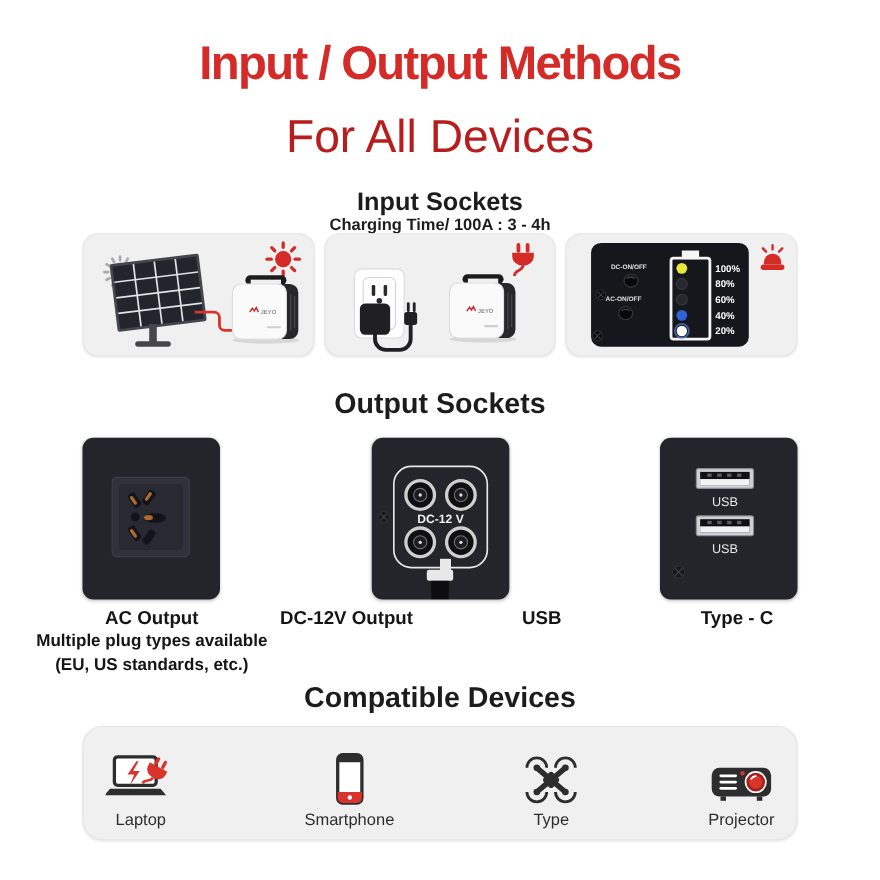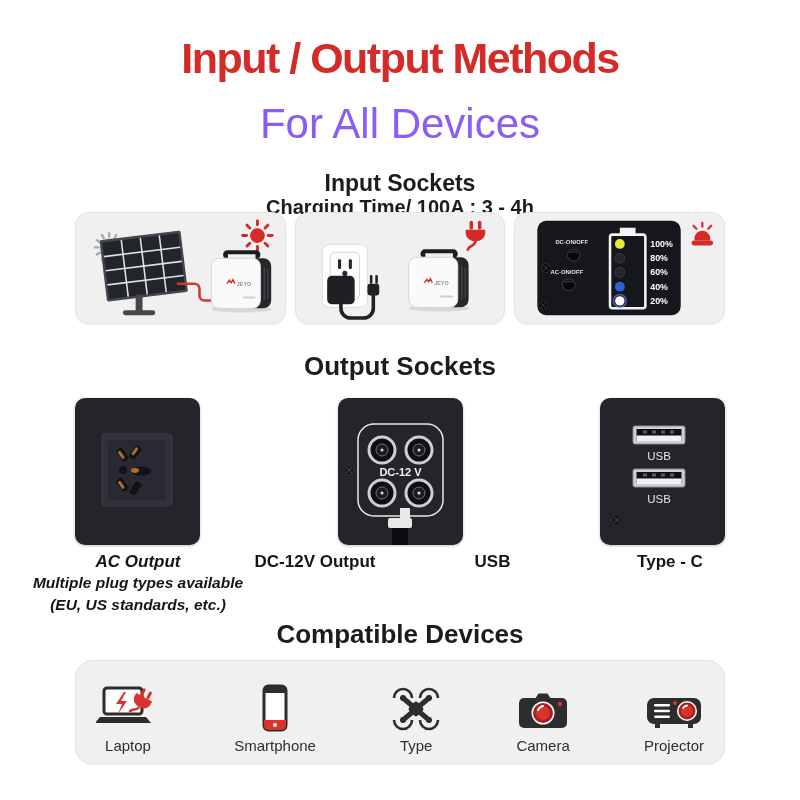--- a/index.html
+++ b/index.html
@@ -3,23 +3,23 @@
 <meta charset="utf-8">
 <style>
   html,body{margin:0;padding:0;}
   body{
     width:800px;height:800px;position:relative;background:#ffffff;
     font-family:"Liberation Sans", sans-serif;overflow:hidden;color:#1c1c1c;
   }
   .abs{position:absolute;}
   .center-text{width:100%;text-align:center;}
   .main-title{top:34px;font-size:43px;font-weight:bold;color:#d42a28;letter-spacing:-1.5px;}
-  .subtitle{top:100px;font-size:42px;font-weight:400;color:#8b5cf6;}
+  .subtitle{top:100px;font-size:42px;font-weight:400;color:#b91c1c;}
   .h-input{top:170px;font-size:23px;font-weight:bold;}
-  .h-charging{top:196px;font-size:20px;font-weight:bold;}
+  .h-charging{top:196px;font-size:15px;font-weight:bold;}
   .h-output{top:351px;font-size:26px;font-weight:bold;}
   .h-devices{top:619px;font-size:26px;font-weight:bold;}
 
   .input-row{left:75px;top:212px;width:650px;height:112px;display:flex;gap:9px;}
   .input-card{flex:1;background:#f1f0f0;border:1px solid #e6e5e6;border-radius:14px;
     box-shadow:0 1px 2px rgba(0,0,0,0.07);overflow:hidden;position:relative;}
   .input-card svg{display:block;width:100%;height:100%;}
 
   .output-row{left:75px;top:398px;width:650px;height:147px;display:flex;justify-content:space-between;}
   .output-panel{width:125px;height:147px;background:#24252b;border-radius:10px;overflow:hidden;
@@ -297,21 +297,21 @@
       <g>
         <circle cx="17" cy="122" r="5.5" fill="#18181c" stroke="#303036"></circle>
         <line x1="13.5" y1="118.5" x2="20.5" y2="125.5" stroke="#44444c"></line>
         <line x1="20.5" y1="118.5" x2="13.5" y2="125.5" stroke="#44444c"></line>
       </g>
     </svg>
   </div>
 
 </div>
 
-<div class="abs caption-col" style="left:18px;width:240px;font-style:italic;">
+<div class="abs caption-col" style="left:18px;width:240px;">
   <div class="caption-main">AC Output</div>
   <div class="caption-note">Multiple plug types available</div>
   <div class="caption-note">(EU, US standards, etc.)</div>
 </div>
 <div class="abs caption-col caption-main" style="left:210px;width:210px;">DC-12V Output</div>
 <div class="abs caption-col caption-main" style="left:410px;width:165px;">USB</div>
 <div class="abs caption-col caption-main" style="left:585px;width:170px;">Type - C</div>
 
 <div class="abs center-text h-devices">Compatible Devices</div>
 
@@ -356,32 +356,20 @@
       <g fill="#2d2d2d">
         <circle cx="13" cy="12" r="3"></circle>
           <circle cx="39" cy="12" r="3"></circle>
         <circle cx="13" cy="34" r="3"></circle>
           <circle cx="39" cy="34" r="3"></circle>
       </g>
     </svg>
     <div class="device-label">Type</div>
   </div>
 
-  <div class="device">
-    <svg width="52" height="42" viewBox="0 0 52 42">
-      <path d="M18 9 l3.5 -5.5 h9 l3.5 5.5 z" fill="#2d2d2d"></path>
-      <rect x="2" y="8" width="48" height="30" rx="5" fill="#2d2d2d"></rect>
-      <circle cx="26" cy="23" r="11.5" fill="#ffffff"></circle>
-      <circle cx="26" cy="23" r="10" fill="#a81f1f"></circle>
-      <circle cx="26" cy="23" r="7" fill="#d8342c"></circle>
-      <path d="M21 20 a7 7 0 0 1 5 -4" stroke="#ffffff" stroke-width="2" stroke-linecap="round" fill="none"></path>
-      <circle cx="43" cy="14" r="2.2" fill="#d8342c"></circle>
-    </svg>
-    <div class="device-label">Camera</div>
-  </div>
 
   <div class="device">
     <svg width="58" height="40" viewBox="0 0 58 40">
       <rect x="2" y="6" width="54" height="26" rx="7" fill="#2d2d2d"></rect>
       <circle cx="42" cy="19" r="10" fill="#ffffff"></circle>
       <circle cx="42" cy="19" r="8.5" fill="#a81f1f"></circle>
       <circle cx="42" cy="19" r="6" fill="#d8342c"></circle>
       <path d="M38 16 a6 6 0 0 1 4 -2.5" stroke="#ffffff" stroke-width="1.8" stroke-linecap="round" fill="none"></path>
       <g fill="#ffffff">
         <rect x="9" y="12" width="16" height="2.6" rx="1.3"></rect>

